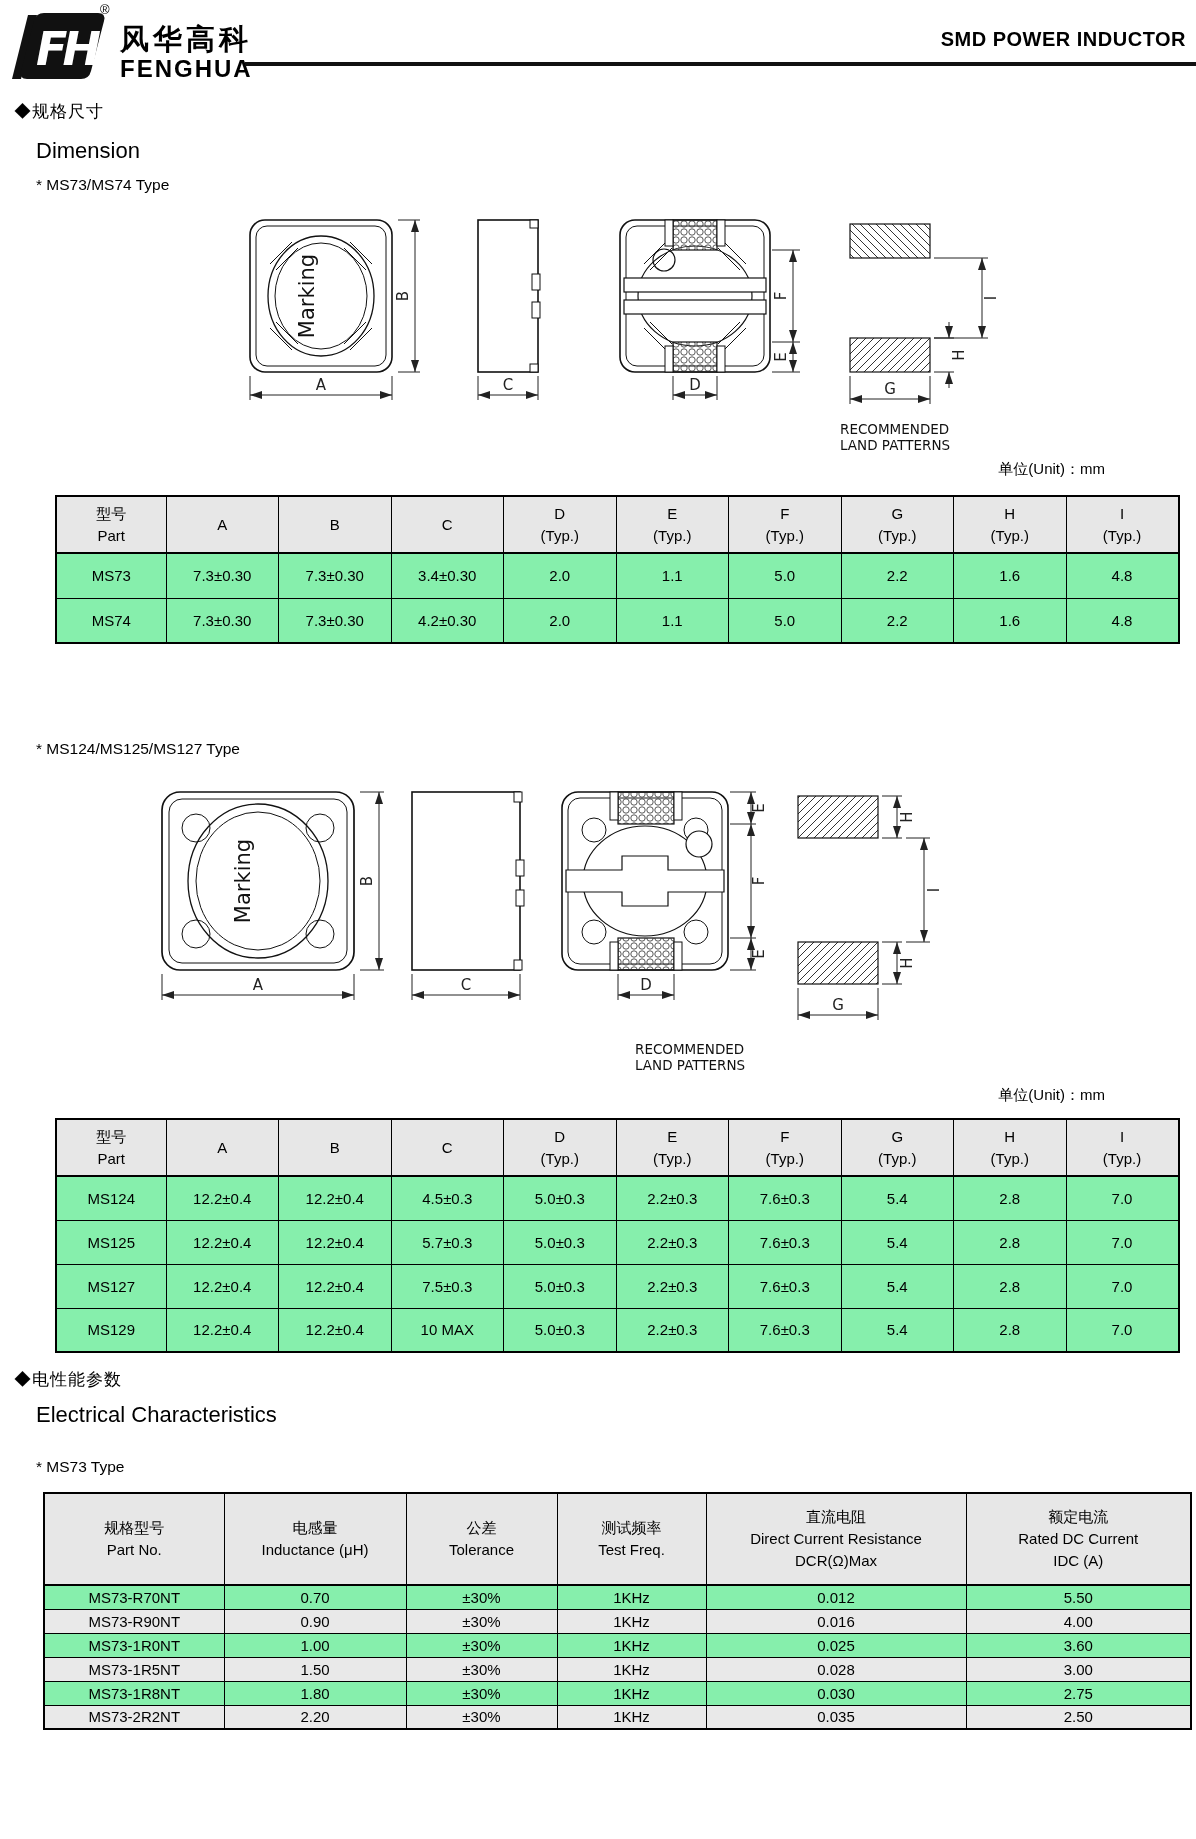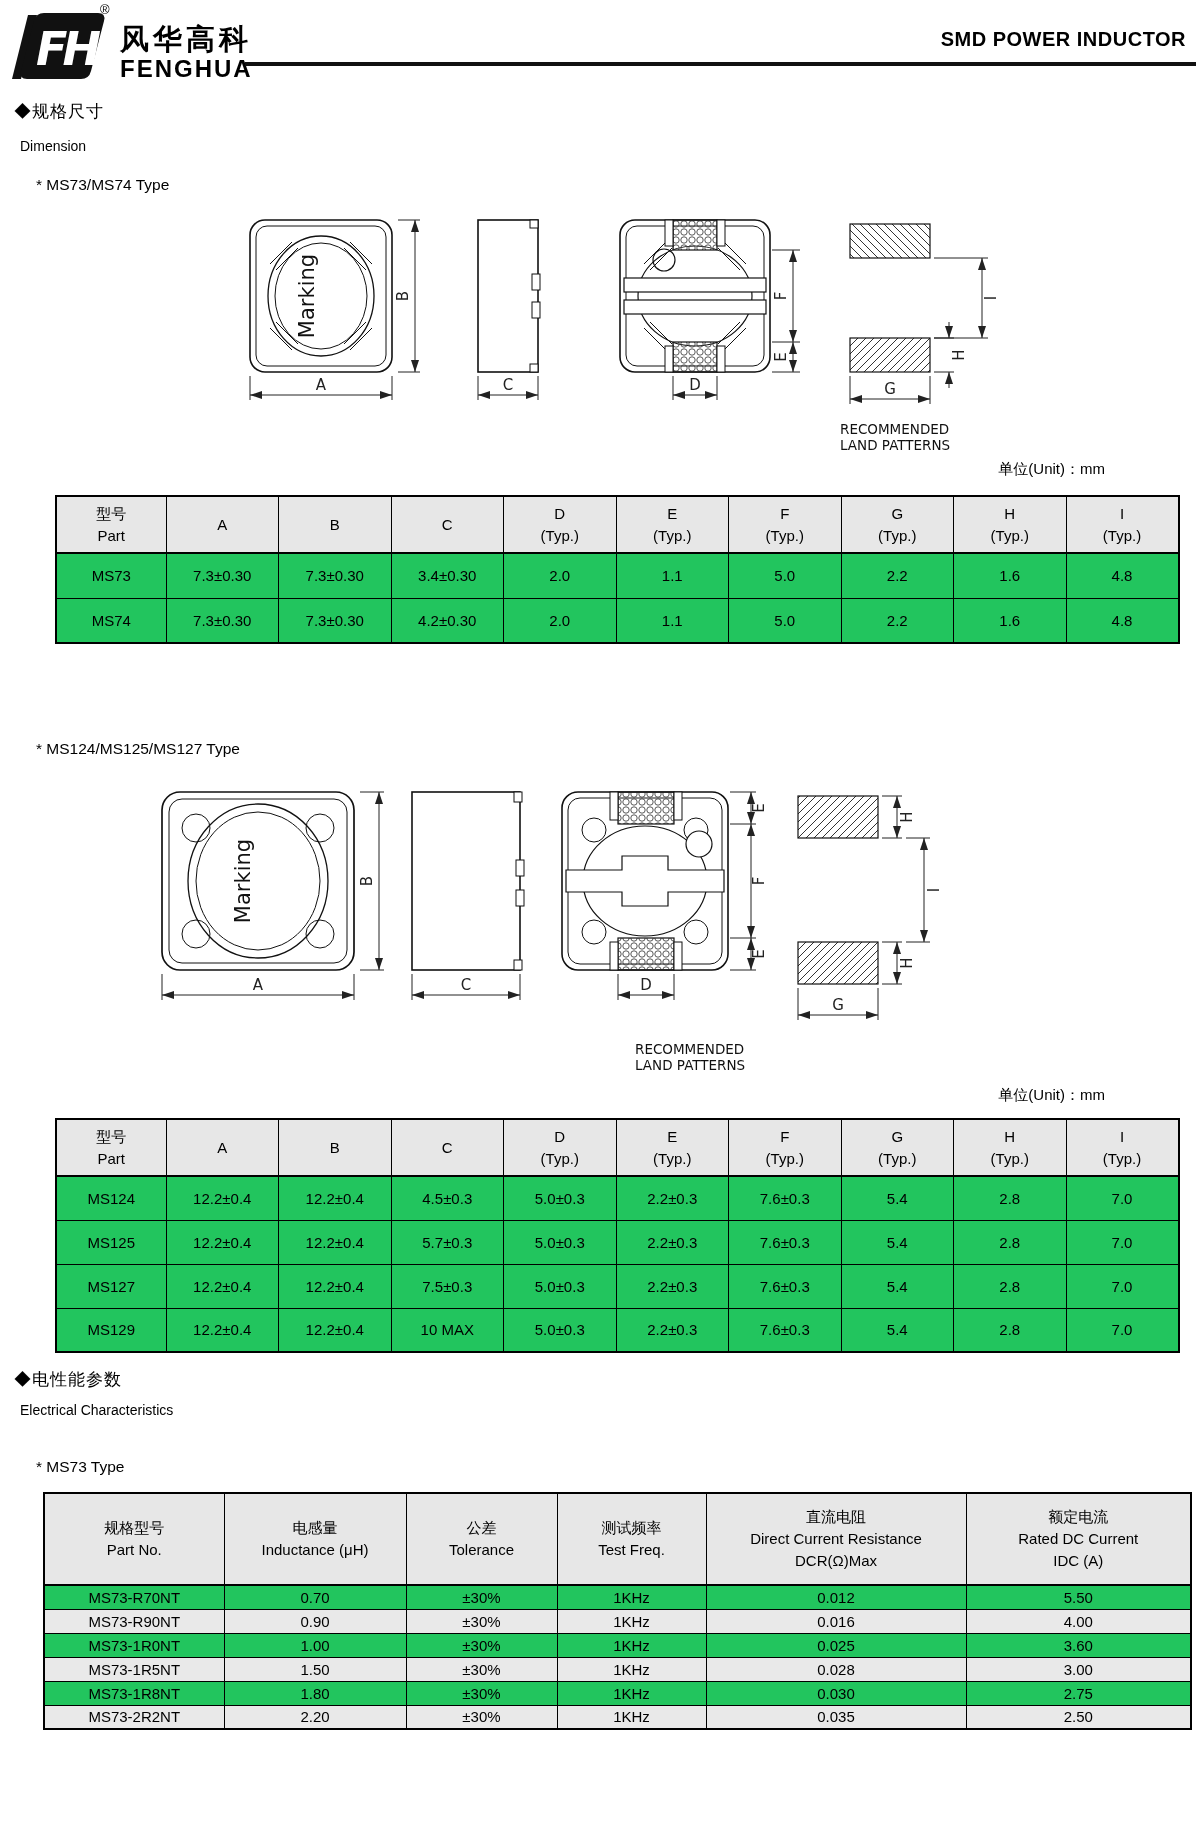--- a/index.html
+++ b/index.html
@@ -11,33 +11,33 @@
   .logo{position:absolute;left:10px;top:7px;display:flex;gap:14px;align-items:flex-end}
   .logo-cn{font-size:29px;font-weight:bold;letter-spacing:4px;line-height:1.1;margin-top:17px}
   .logo-en{font-size:24px;font-weight:600;letter-spacing:2px;line-height:1.05}
   .reg-mark{position:absolute;left:100px;top:2px;font-size:13px}
   .page-title{position:absolute;top:28px;right:10px;font-size:20px;font-weight:bold;letter-spacing:.5px}
   .header-rule{position:absolute;left:245px;top:62px;width:951px;height:4px;background:#111}
 
   
   .sec-cn{position:absolute;left:14px;font-size:17px;letter-spacing:1px}
   .sec-cn.bold{font-weight:normal}
-  .sec-en{position:absolute;left:20px;font-size:14px}
+  .sec-en{position:absolute;left:36px;font-size:22px}
   .type-label{position:absolute;left:36px;font-size:15.5px}
   .unit-note{position:absolute;right:91px;font-size:15px}
 
   
   .drawing{position:absolute}
   .drawing text{font-family:"DejaVu Sans",sans-serif}
   .note-text{font-size:13.5px;fill:#111;font-family:"Liberation Sans",sans-serif}
   .dimlbl{font-size:15px;fill:#222}
   .marking{font-family:"Liberation Serif",serif;font-size:21px;fill:#111}
 
   
-  table{border-collapse:collapse;table-layout:fixed;position:absolute;background:#22c55e}
+  table{border-collapse:collapse;table-layout:fixed;position:absolute;background:#86efac}
   th,td{border:1px solid #000;text-align:center;vertical-align:middle;font-size:15px;font-weight:normal;
         font-family:"Liberation Sans",sans-serif;overflow:hidden}
   thead th{background:#e7e7e7;border-bottom:2.5px solid #000}
   table{border:2.5px solid #000}
   .dim-table{left:55px;width:1123px}
   .dim-table thead th{height:57px}
   #table-ms73-74 tbody td{height:45px}
   #table-ms12x tbody td{height:44px}
   .elec-table{left:43px;width:1147px}
   .elec-table thead th{height:92px}

